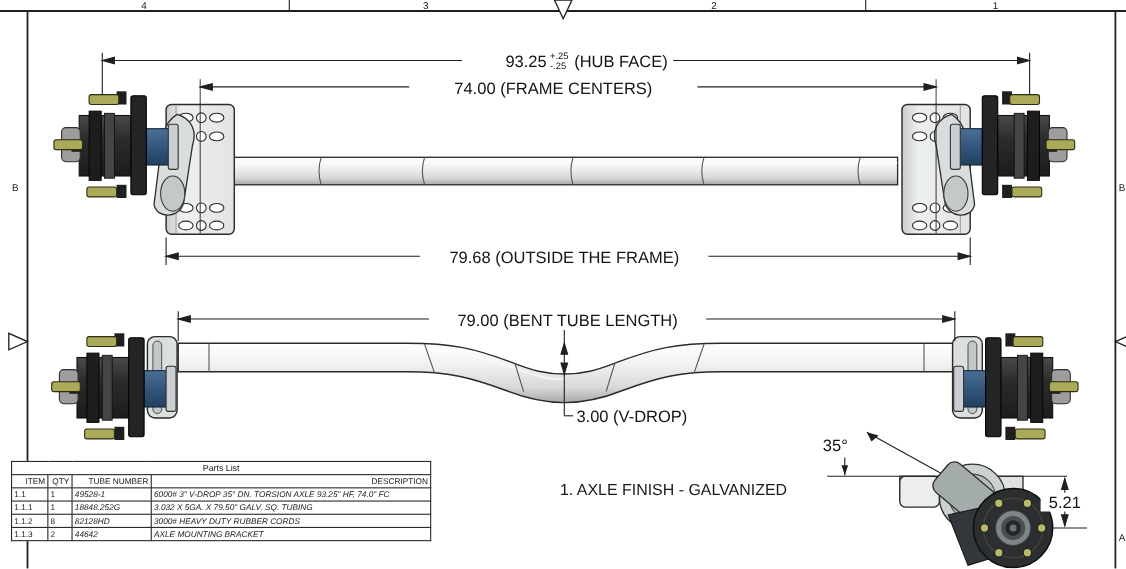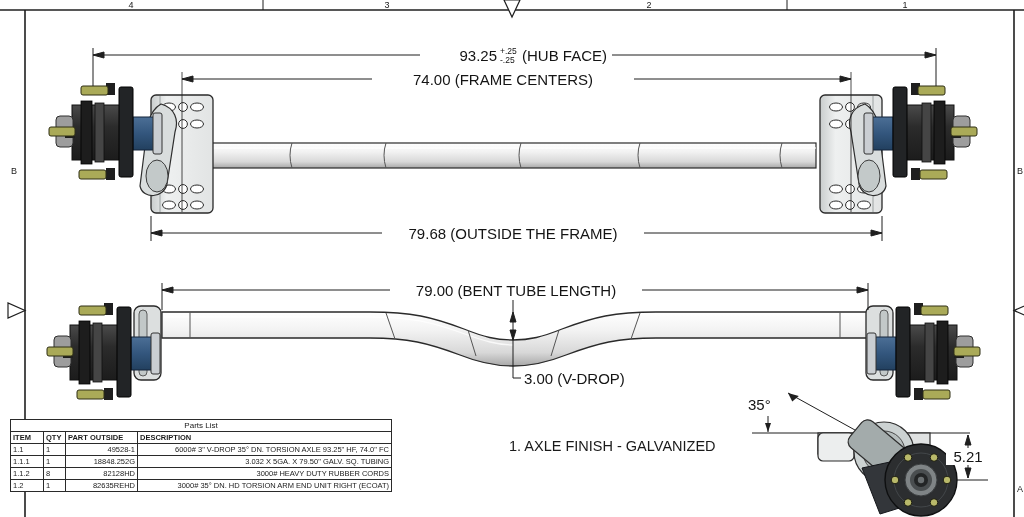--- a/index.html
+++ b/index.html
@@ -5,23 +5,23 @@
   html,body{margin:0;padding:0;background:#ffffff;}
   #stage{position:relative;width:1024px;height:517px;background:#fff;overflow:hidden;
          font-family:"Liberation Sans", sans-serif;color:#1a1a1a;}
   #cad{position:absolute;left:0;top:0;}
   
   #parts{position:absolute;left:10px;top:419px;width:325px;border-collapse:collapse;
          background:#fff;font-size:7.5px;line-height:1;table-layout:fixed;}
   #parts th,#parts td{border:1px solid #2a2a2a;padding:1px 2px;height:9px;
          white-space:nowrap;overflow:hidden;font-weight:normal;}
   #parts .ttl{text-align:center;font-size:8px;}
-  #parts .hdr{text-align:left;font-size:7.5px;font-weight:bold;}
+  #parts .hdr{text-align:right;font-size:7.5px;}
   #parts td.c{text-align:left;}
-  #parts td.l{text-align:right;}
+  #parts td.l{text-align:left;font-style:italic;}
   .col-item{width:33px;} .col-qty{width:22px;} .col-pn{width:72px;} .col-desc{width:254px;}
   
   #notes{position:absolute;left:453px;top:438px;font-size:14.5px;line-height:16px;}
   #notes .head{margin:0 0 1px 0;}
   #notes .itm{margin-left:56px;}
   .svgtxt{font-family:"Liberation Sans",sans-serif;}
 </style>
 </head>
 <body>
 
@@ -292,21 +292,21 @@
         <col class="col-pn">
         <col class="col-desc">
       </colgroup>
   <tbody>
     <tr>
           <td class="ttl" colspan="4">Parts List</td>
         </tr>
     <tr>
       <th class="hdr">ITEM</th>
       <th class="hdr">QTY</th>
-      <th class="hdr">PART OUTSIDE</th>
+      <th class="hdr">TUBE NUMBER</th>
       <th class="hdr">DESCRIPTION</th>
     </tr>
     <tr>
       <td class="c">1.1</td>
       <td class="c">1</td>
       <td class="l">49528-1</td>
       <td class="l">6000# 3" V-DROP 35° DN. TORSION AXLE 93.25" HF, 74.0" FC</td>
     </tr>
     <tr>
       <td class="c">1.1.1</td>
@@ -314,24 +314,24 @@
       <td class="l">18848.252G</td>
       <td class="l">3.032 X 5GA. X 79.50" GALV. SQ. TUBING</td>
     </tr>
     <tr>
       <td class="c">1.1.2</td>
       <td class="c">8</td>
       <td class="l">82128HD</td>
       <td class="l">3000# HEAVY DUTY RUBBER CORDS</td>
     </tr>
     <tr>
-      <td class="c">1.2</td>
-      <td class="c">1</td>
-      <td class="l">82635REHD</td>
-      <td class="l">3000# 35° DN. HD TORSION ARM END UNIT RIGHT (ECOAT)</td>
+      <td class="c">1.1.3</td>
+      <td class="c">2</td>
+      <td class="l">44642</td>
+      <td class="l">AXLE MOUNTING BRACKET</td>
     </tr>
   </tbody>
 </table>
 
 <div id="notes">
   <div class="itm">1. AXLE FINISH - GALVANIZED</div>
 </div>
 
 </div>
 

